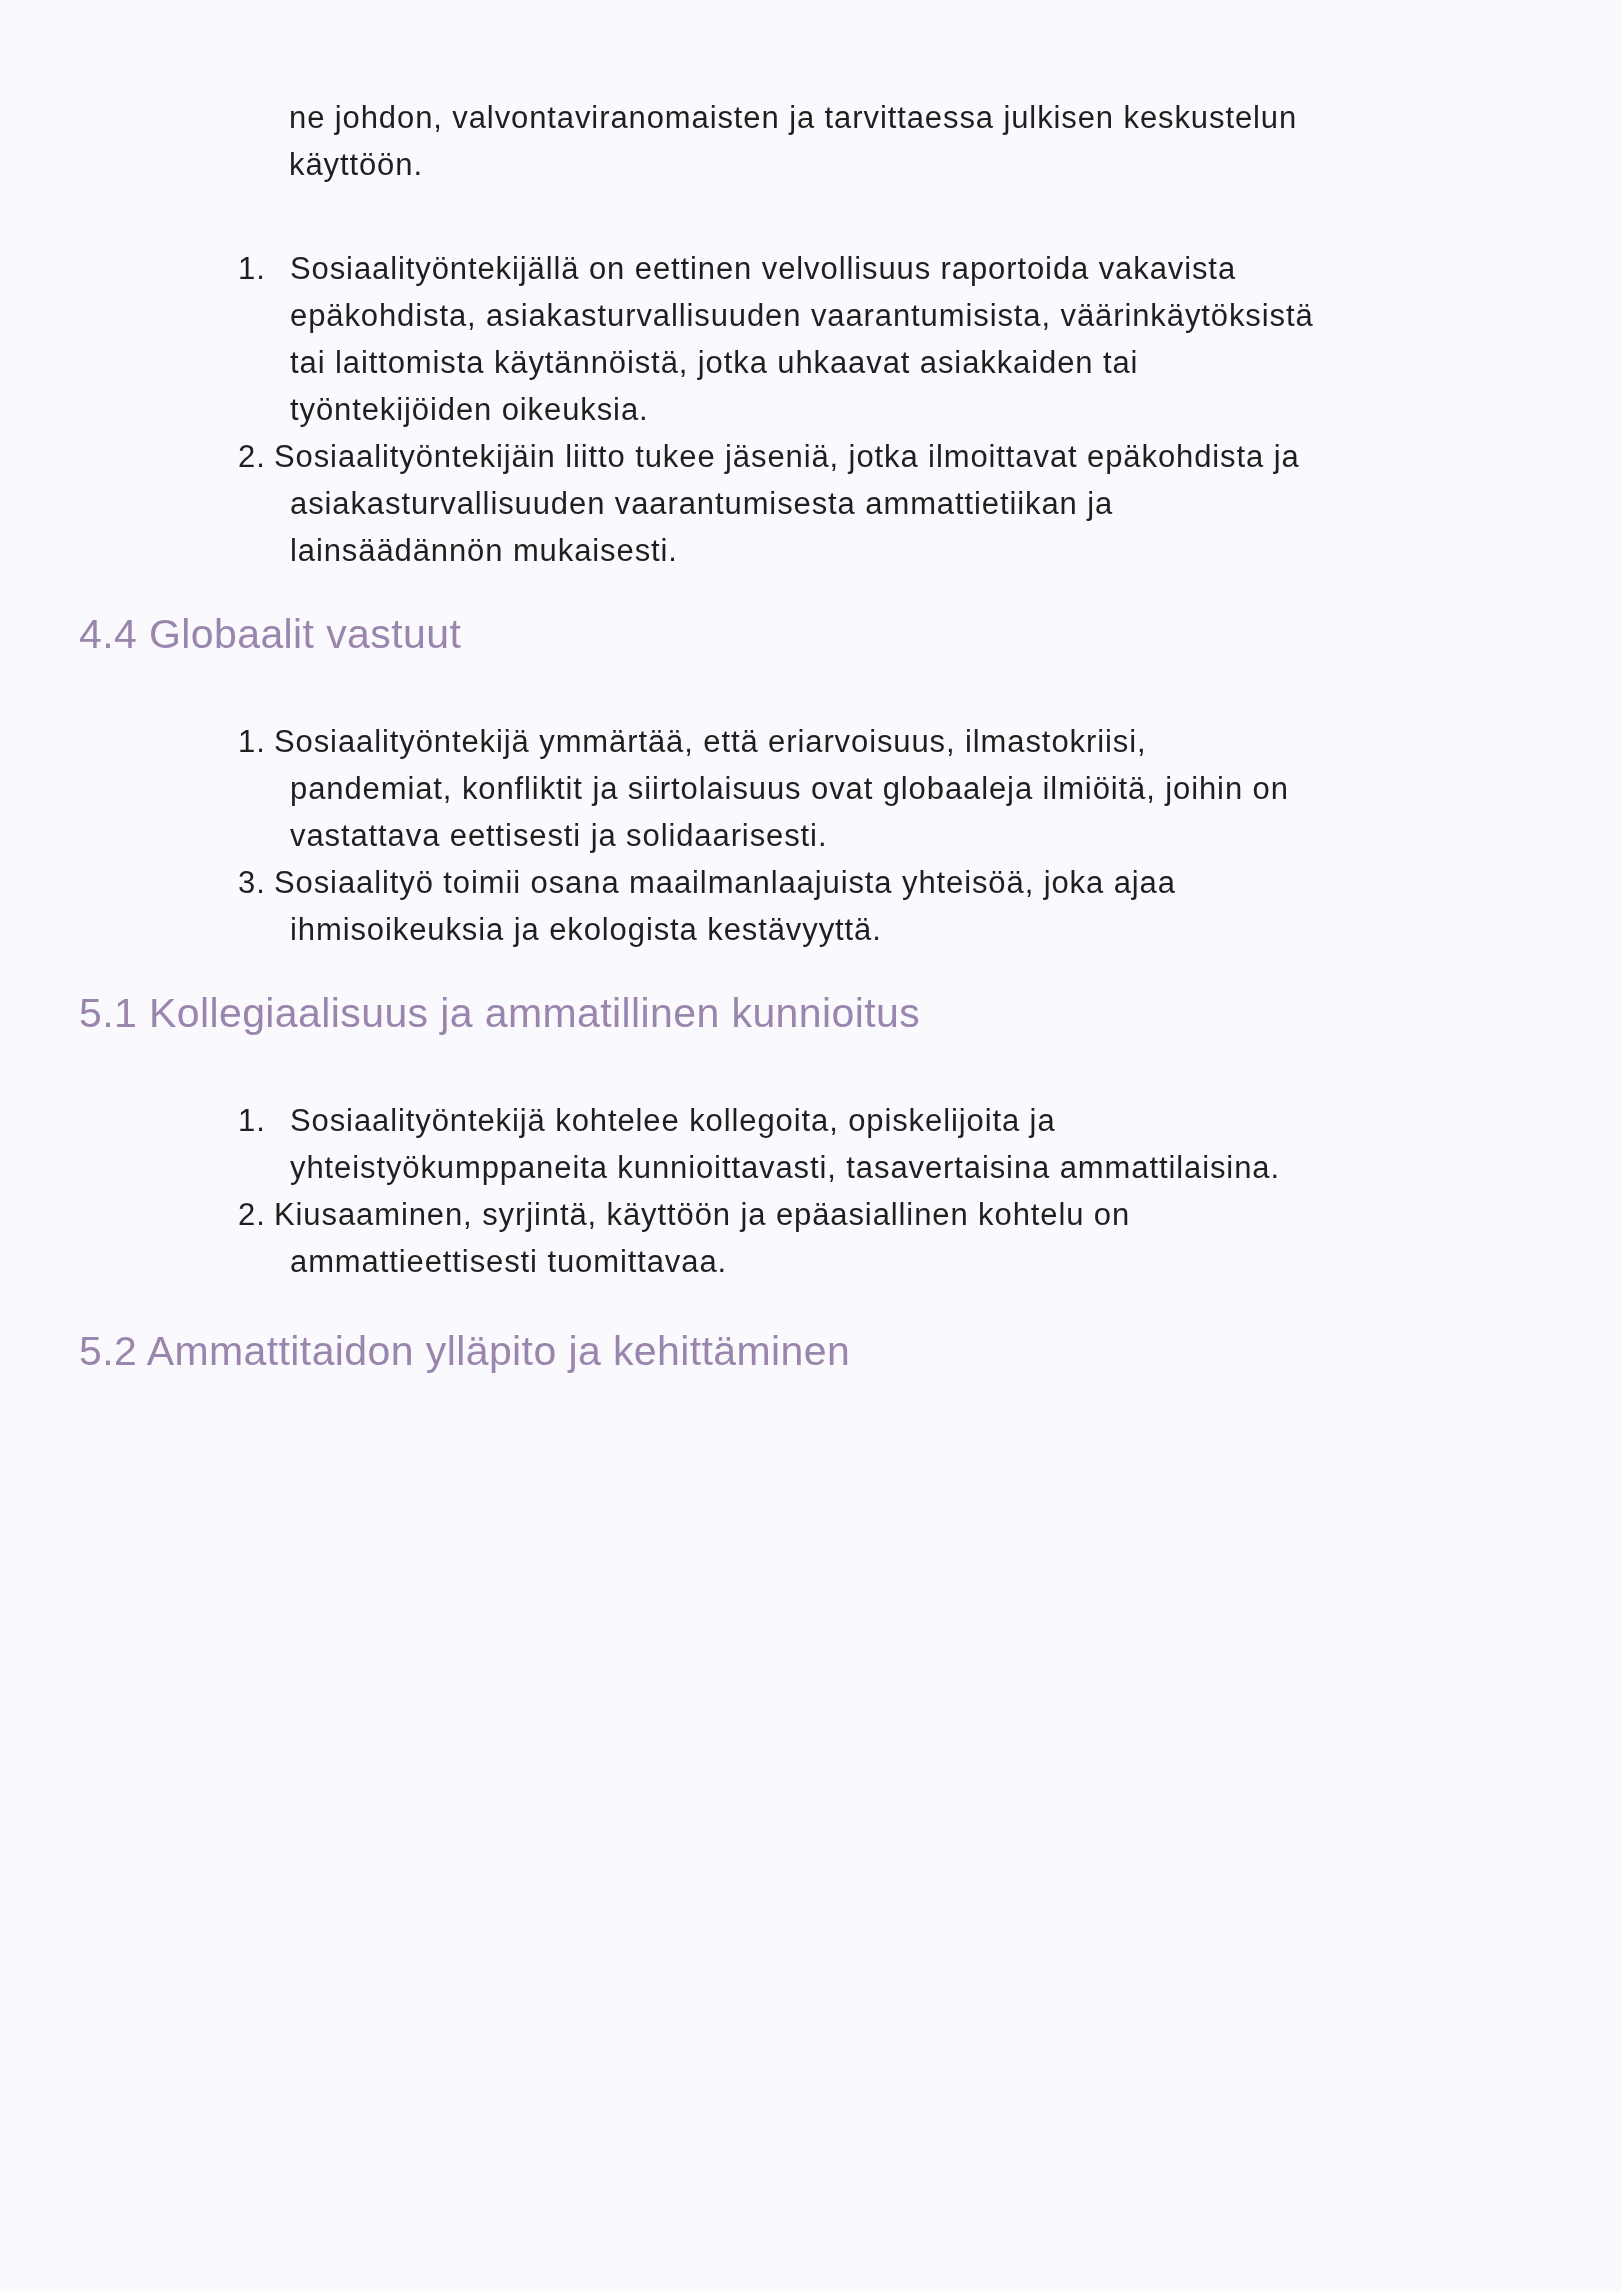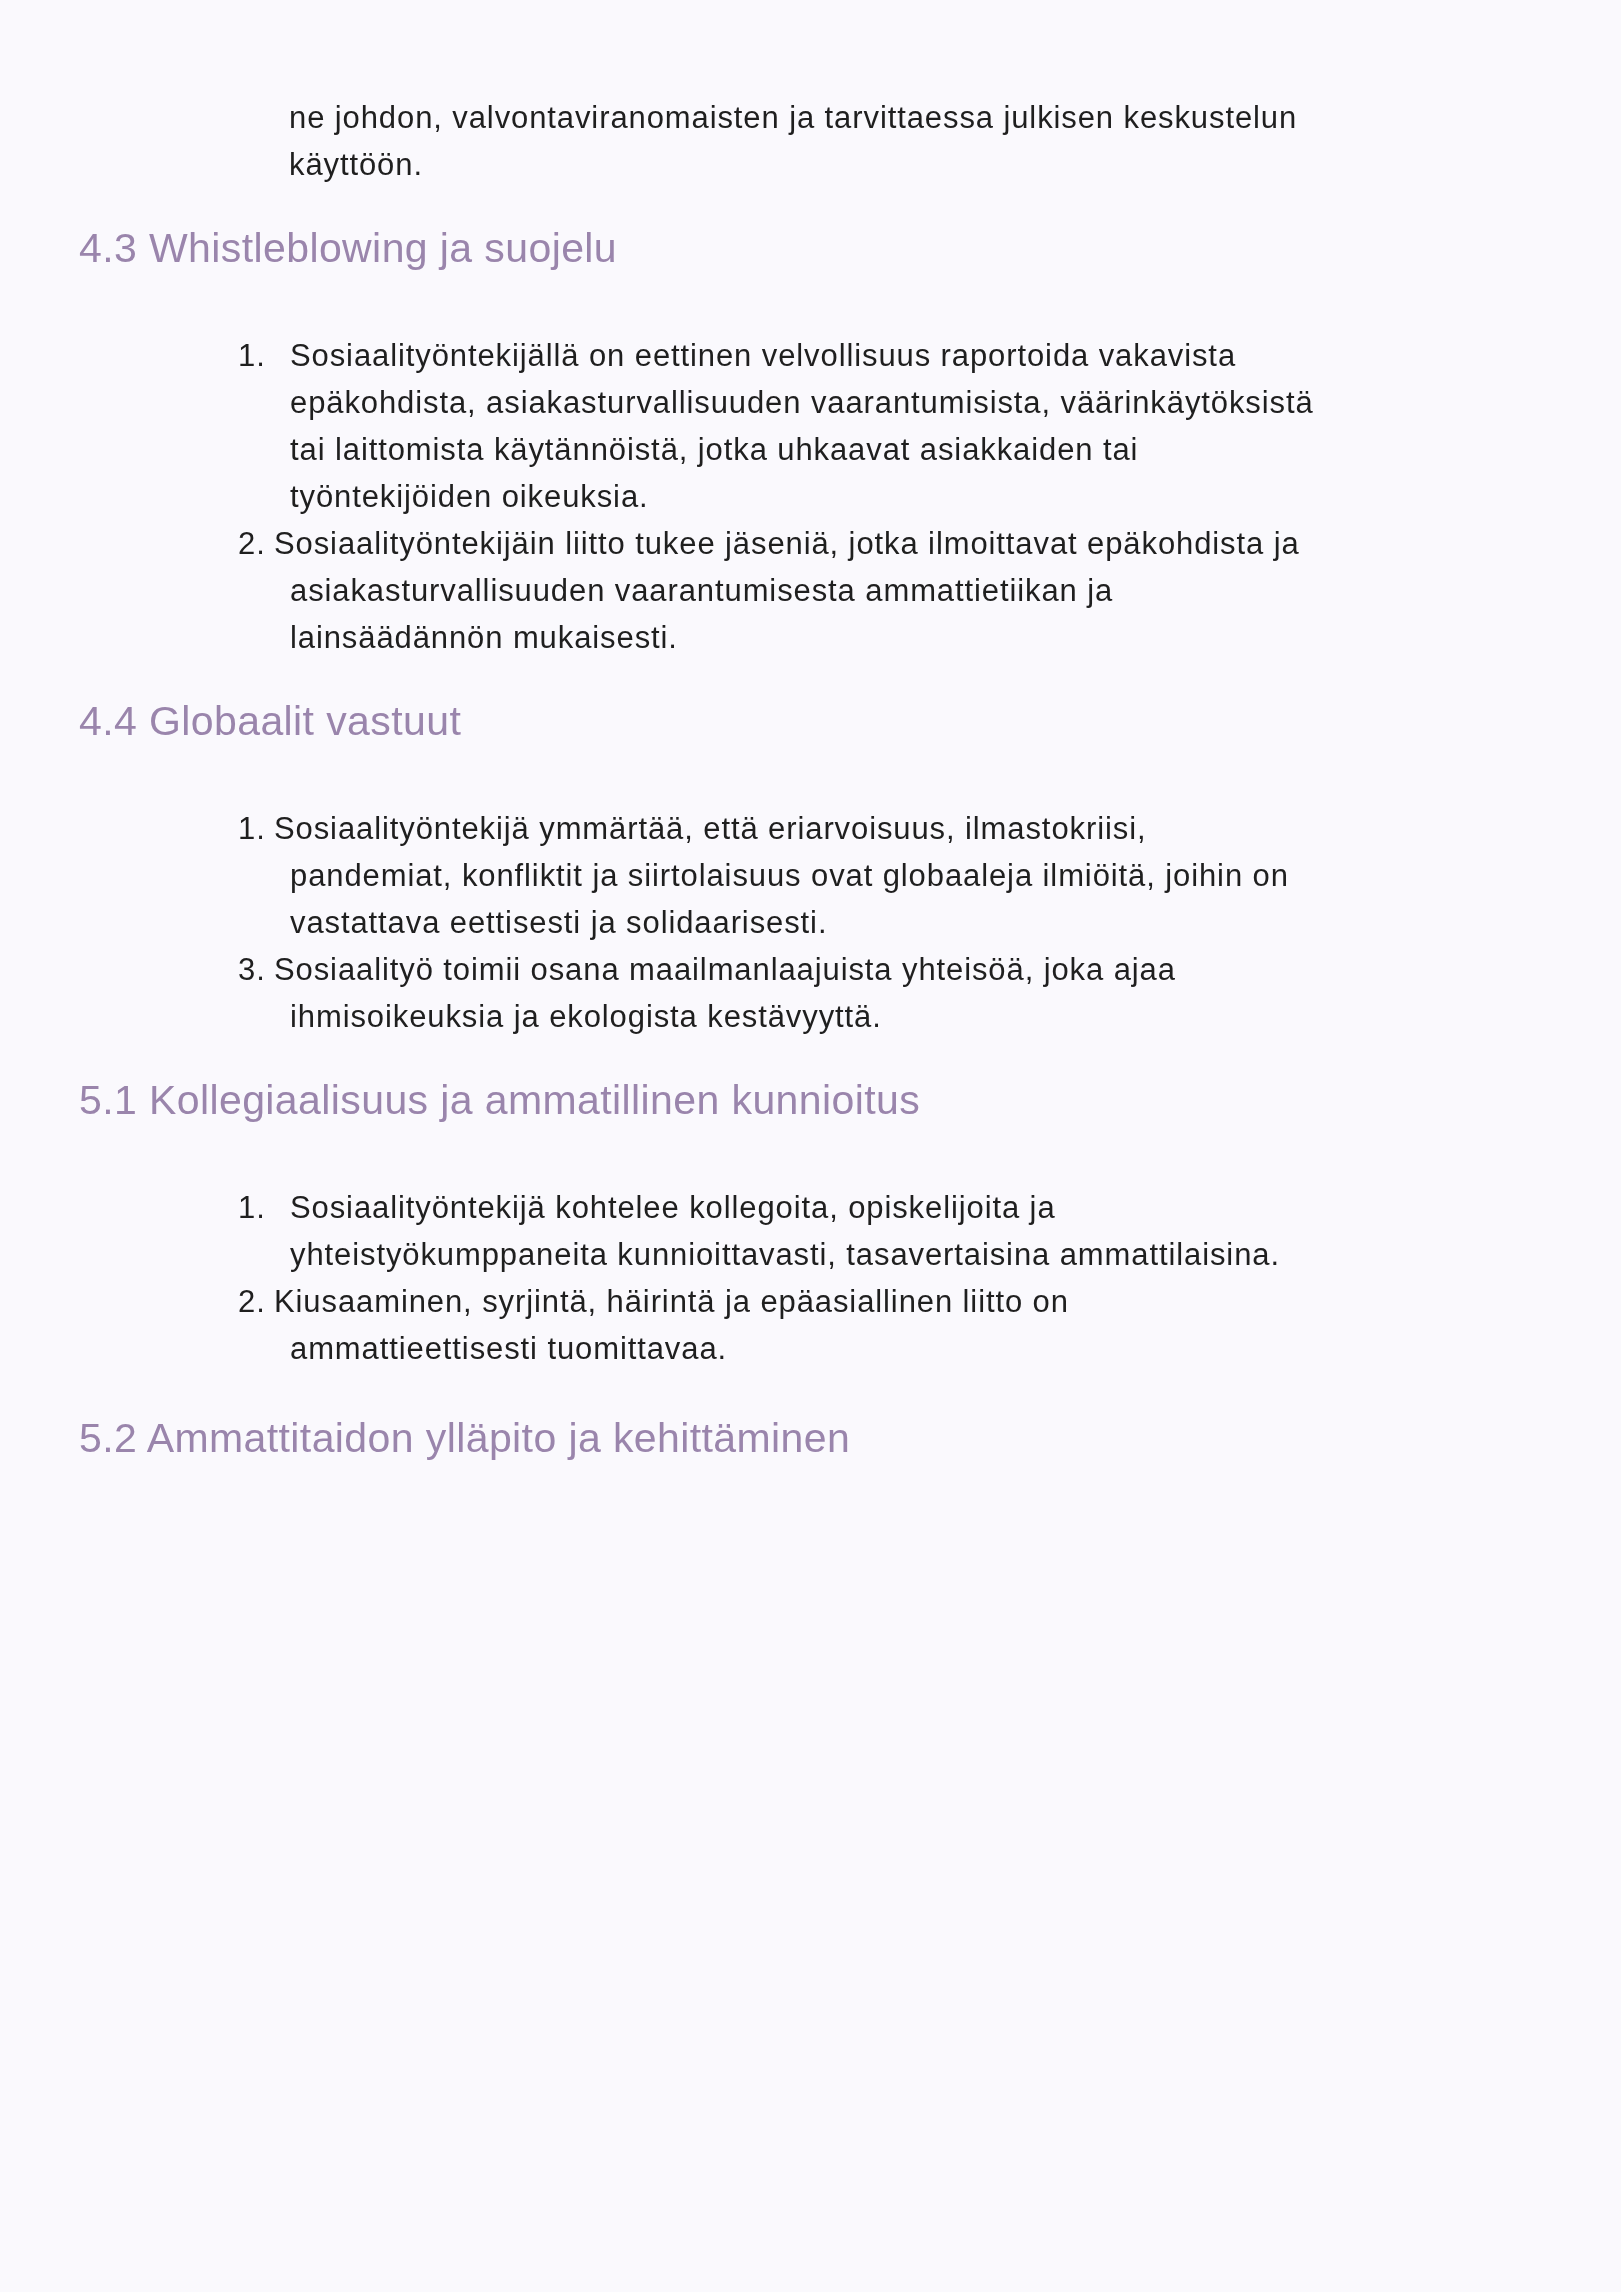--- a/index.html
+++ b/index.html
@@ -60,21 +60,20 @@
   .item .itext { white-space: pre-line; }
 </style>
 </head>
 <body>
 
 <main>
 
   <p class="body-text intro">ne johdon, valvontaviranomaisten ja tarvittaessa julkisen keskustelun
 käyttöön.</p>
 
-  <h2>4.3 Whistleblowing ja suojelu</h2>
   <div class="list">
     <div class="item wide"><span class="marker">1.</span><span class="itext">Sosiaalityöntekijällä on eettinen velvollisuus raportoida vakavista
 epäkohdista, asiakasturvallisuuden vaarantumisista, väärinkäytöksistä
 tai laittomista käytännöistä, jotka uhkaavat asiakkaiden tai
 työntekijöiden oikeuksia.</span></div>
     <div class="item tight"><span class="marker">2.</span><span class="itext">Sosiaalityöntekijäin liitto tukee jäseniä, jotka ilmoittavat epäkohdista ja
 asiakasturvallisuuden vaarantumisesta ammattietiikan ja
 lainsäädännön mukaisesti.</span></div>
   </div>
 
@@ -85,20 +84,20 @@
 vastattava eettisesti ja solidaarisesti.</span></div>
     <div class="item tight"><span class="marker">3.</span><span class="itext">Sosiaalityö toimii osana maailmanlaajuista yhteisöä, joka ajaa
 ihmisoikeuksia ja ekologista kestävyyttä.</span></div>
   </div>
 
 
   <h2>5.1 Kollegiaalisuus ja ammatillinen kunnioitus</h2>
   <div class="list">
     <div class="item wide"><span class="marker">1.</span><span class="itext">Sosiaalityöntekijä kohtelee kollegoita, opiskelijoita ja
 yhteistyökumppaneita kunnioittavasti, tasavertaisina ammattilaisina.</span></div>
-    <div class="item tight"><span class="marker">2.</span><span class="itext">Kiusaaminen, syrjintä, häirintä ja epäasiallinen liitto on
+    <div class="item tight"><span class="marker">2.</span><span class="itext">Kiusaaminen, syrjintä, käyttöön ja epäasiallinen kohtelu on
 ammattieettisesti tuomittavaa.</span></div>
   </div>
 
   <h2 class="extra-gap">5.2 Ammattitaidon ylläpito ja kehittäminen</h2>
 
 </main>
 
 
 </body></html>

